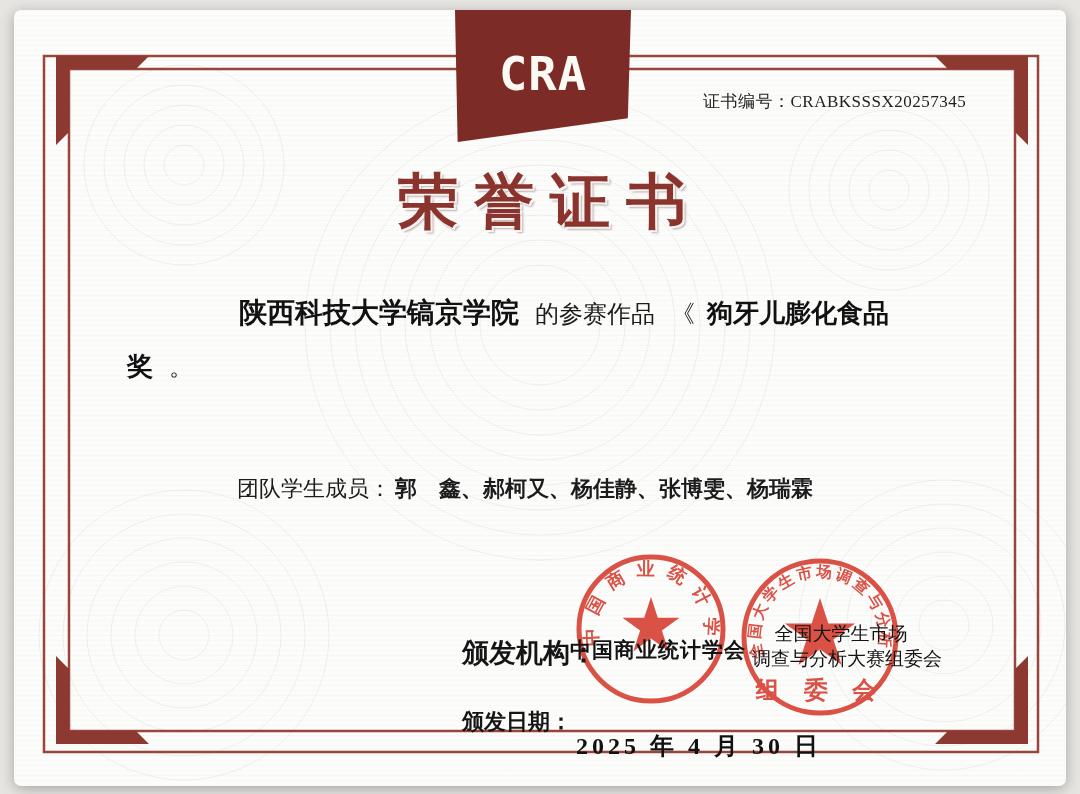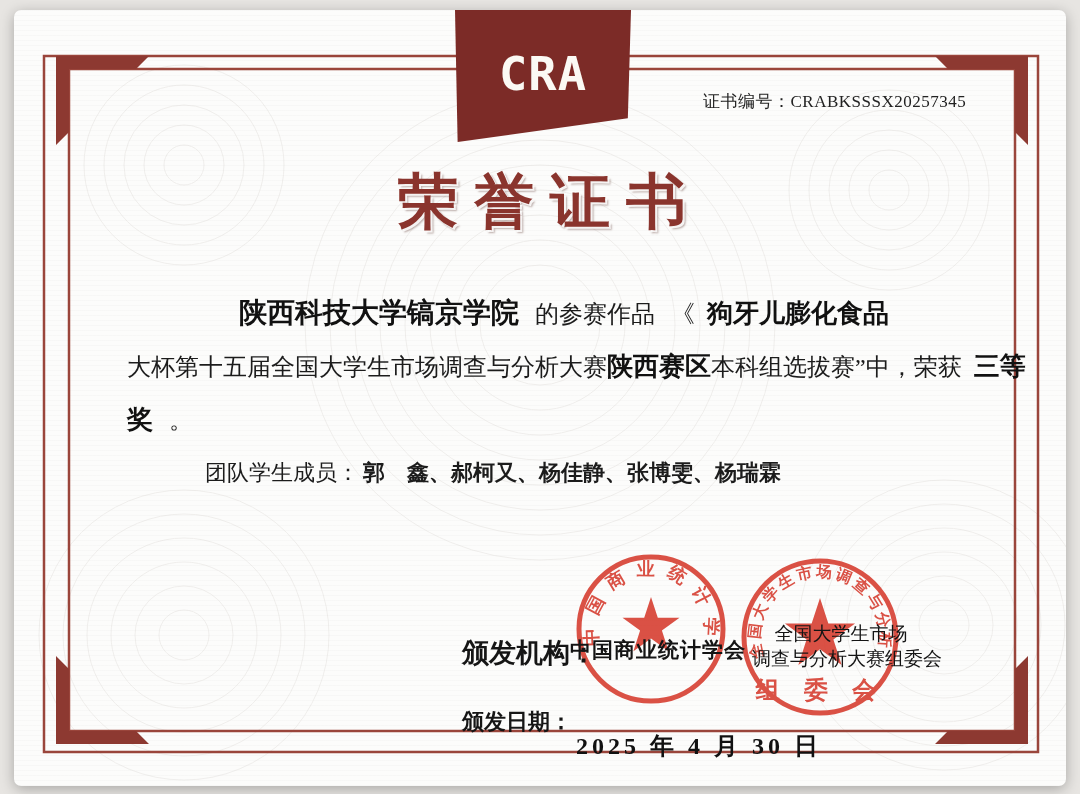--- a/index.html
+++ b/index.html
@@ -35,21 +35,21 @@
             font-size:24px;margin-left:22px;}
   .line{position:relative;margin:0 0 18px 0;line-height:34px;white-space:nowrap;}
   .l1{text-indent:112px;}
   .b{font-family:"DejaVu Sans","Liberation Sans",sans-serif;font-weight:800;font-size:26px;color:#111;}
   .school{font-size:28px;}
   .gap{margin-left:10px;}
   .gap-sm{margin-left:6px;}
 
   .roster{position:absolute;left:191px;z-index:2;font-size:22px;color:#1c1c1c;white-space:nowrap;}
   .roster .names{font-weight:700;margin-left:4px;}
-  .members{top:448px;}
+  .members{top:464px;margin-left:32px;}
   .advisors{top:506px;}
 
   .label-b{font-family:"DejaVu Sans","Liberation Sans",sans-serif;font-weight:700;}
   .issuer-label{position:absolute;left:448px;top:625px;z-index:5;font-size:27px;color:#151515;}
   .org1{position:absolute;left:556px;top:626px;z-index:5;font-size:21px;font-weight:600;color:#141414;
         letter-spacing:1px;white-space:nowrap;}
   .org2{position:absolute;left:738px;top:611px;width:178px;z-index:5;text-align:center;
         font-size:19px;color:#141414;line-height:25px;white-space:nowrap;}
   .date-label{position:absolute;left:448px;top:697px;z-index:5;font-size:22px;color:#151515;text-align:right;}
   .date-value{position:absolute;left:562px;top:720px;z-index:5;font-size:24px;font-weight:700;
@@ -128,24 +128,20 @@
     <h1 class="title">荣誉证书</h1>
 
     <div class="bodytext">
       <p class="line l1">
         <span class="b school">陕西科技大学镐京学院</span>
         <span class="gap">的参赛作品</span>
         <span class="gap">《</span>
         <span class="b gap-sm">狗牙儿膨化食品</span>
       </p>
       <p class="line">
-        <span>大杯第十五届全国大学生市场调查与分析大赛</span><span class="b">陕西赛区</span><span>本科组选拔赛”中，荣获</span>
-        <span class="b gap-sm">三等</span>
-      </p>
-      <p class="line">
         <span class="b">奖</span>
         <span class="gap">。</span>
       </p>
     </div>
 
     <div class="roster members">
       <span>团队学生成员：</span><span class="names">郭　鑫、郝柯又、杨佳静、张博雯、杨瑞霖</span>
     </div>
 
 

